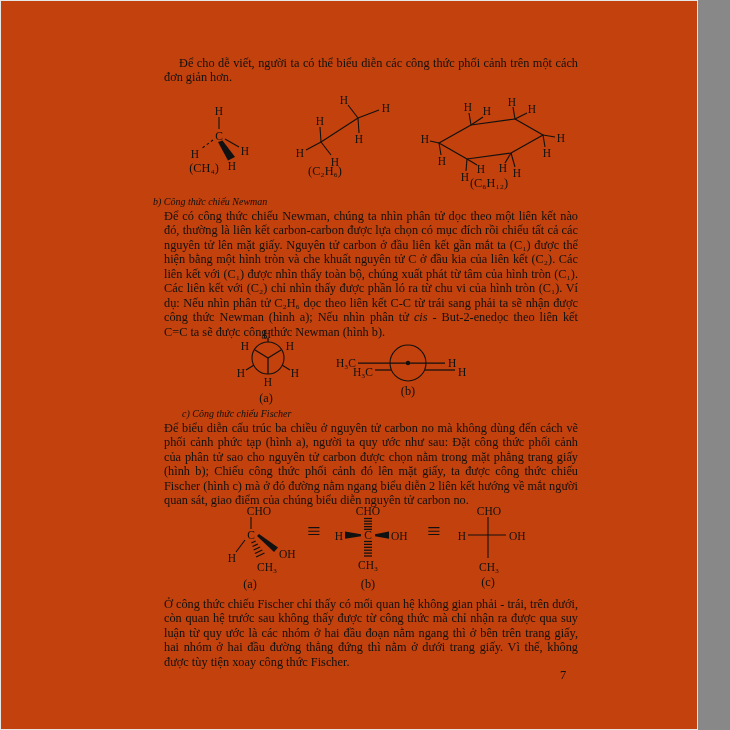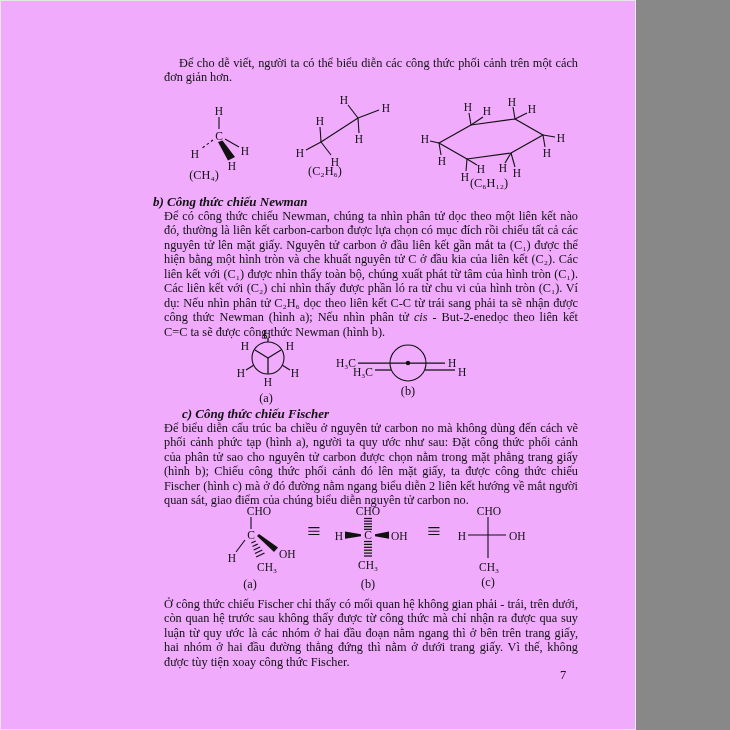--- a/index.html
+++ b/index.html
@@ -1,22 +1,22 @@
 <!DOCTYPE html>
 <html><head>
 <meta charset="utf-8">
 <style>
   html,body{margin:0;padding:0;background:#888;}
   #page{
-    position:relative;width:636px;height:730px;background:#f0abfc;
+    position:relative;width:698px;height:730px;background:#c2410c;
     font-family:"Liberation Serif","DejaVu Serif",serif;color:#111;
     box-sizing:border-box;border:1px solid #e6e6e6;overflow:hidden;
   }
   .para{position:absolute;text-align:justify;font-size:12.3px;line-height:14.45px;margin:0;}
-  .heading{position:absolute;font-size:13px;font-weight:bold;font-style:italic;line-height:14px;}
+  .heading{position:absolute;font-size:10px;font-weight:normal;font-style:italic;line-height:14px;}
   .caption{position:absolute;text-align:center;font-size:12.3px;line-height:13px;}
   .equiv{position:absolute;font-size:24px;line-height:24px;width:26px;text-align:center;}
   .pagenum{position:absolute;font-size:12.5px;}
   svg{position:absolute;overflow:visible;}
   svg text{font-family:"Liberation Serif","DejaVu Serif",serif;font-size:11.5px;fill:#111;}
   .bond{stroke:#111;stroke-width:1.1;fill:none;}
   .thick{stroke-width:1.25;}
   .dash{stroke-dasharray:2.6 2.6;}
   .wedge{fill:#111;stroke:none;}
   .hash{stroke:#111;stroke-width:1.25;fill:none;}
@@ -36,21 +36,21 @@
       <line class="bond dash" x1="37" y1="44" x2="25" y2="53"></line>
       <line class="bond" x1="49" y1="43" x2="63" y2="51"></line>
       <polygon class="wedge" points="42,46 46.5,44.5 59,61 52,64.5"></polygon>
     </g>
     <text x="43" y="15" text-anchor="middle" dominant-baseline="central">H</text>
     <text x="43" y="40" text-anchor="middle" dominant-baseline="central">C</text>
     <text x="19" y="58" text-anchor="middle" dominant-baseline="central">H</text>
     <text x="69" y="55" text-anchor="middle" dominant-baseline="central">H</text>
     <text x="56" y="70" text-anchor="middle" dominant-baseline="central">H</text>
   </svg>
-  <span class="caption" style="left:177px;top:168px;width:52px;">(CH₄)</span>
+  <span class="caption" style="left:177px;top:161px;width:52px;">(CH₄)</span>
 
   <svg style="left:288px;top:90px;" width="112" height="84" viewBox="0 0 112 84">
     <g>
       <line class="bond" x1="32" y1="51" x2="69" y2="27"></line>
       <line class="bond" x1="69" y1="27" x2="59" y2="14"></line>
       <line class="bond" x1="69" y1="27" x2="90" y2="19"></line>
       <line class="bond" x1="69" y1="27" x2="70" y2="42"></line>
       <line class="bond" x1="32" y1="51" x2="31" y2="36"></line>
       <line class="bond" x1="32" y1="51" x2="17" y2="59"></line>
       <line class="bond" x1="32" y1="51" x2="42" y2="64"></line>

